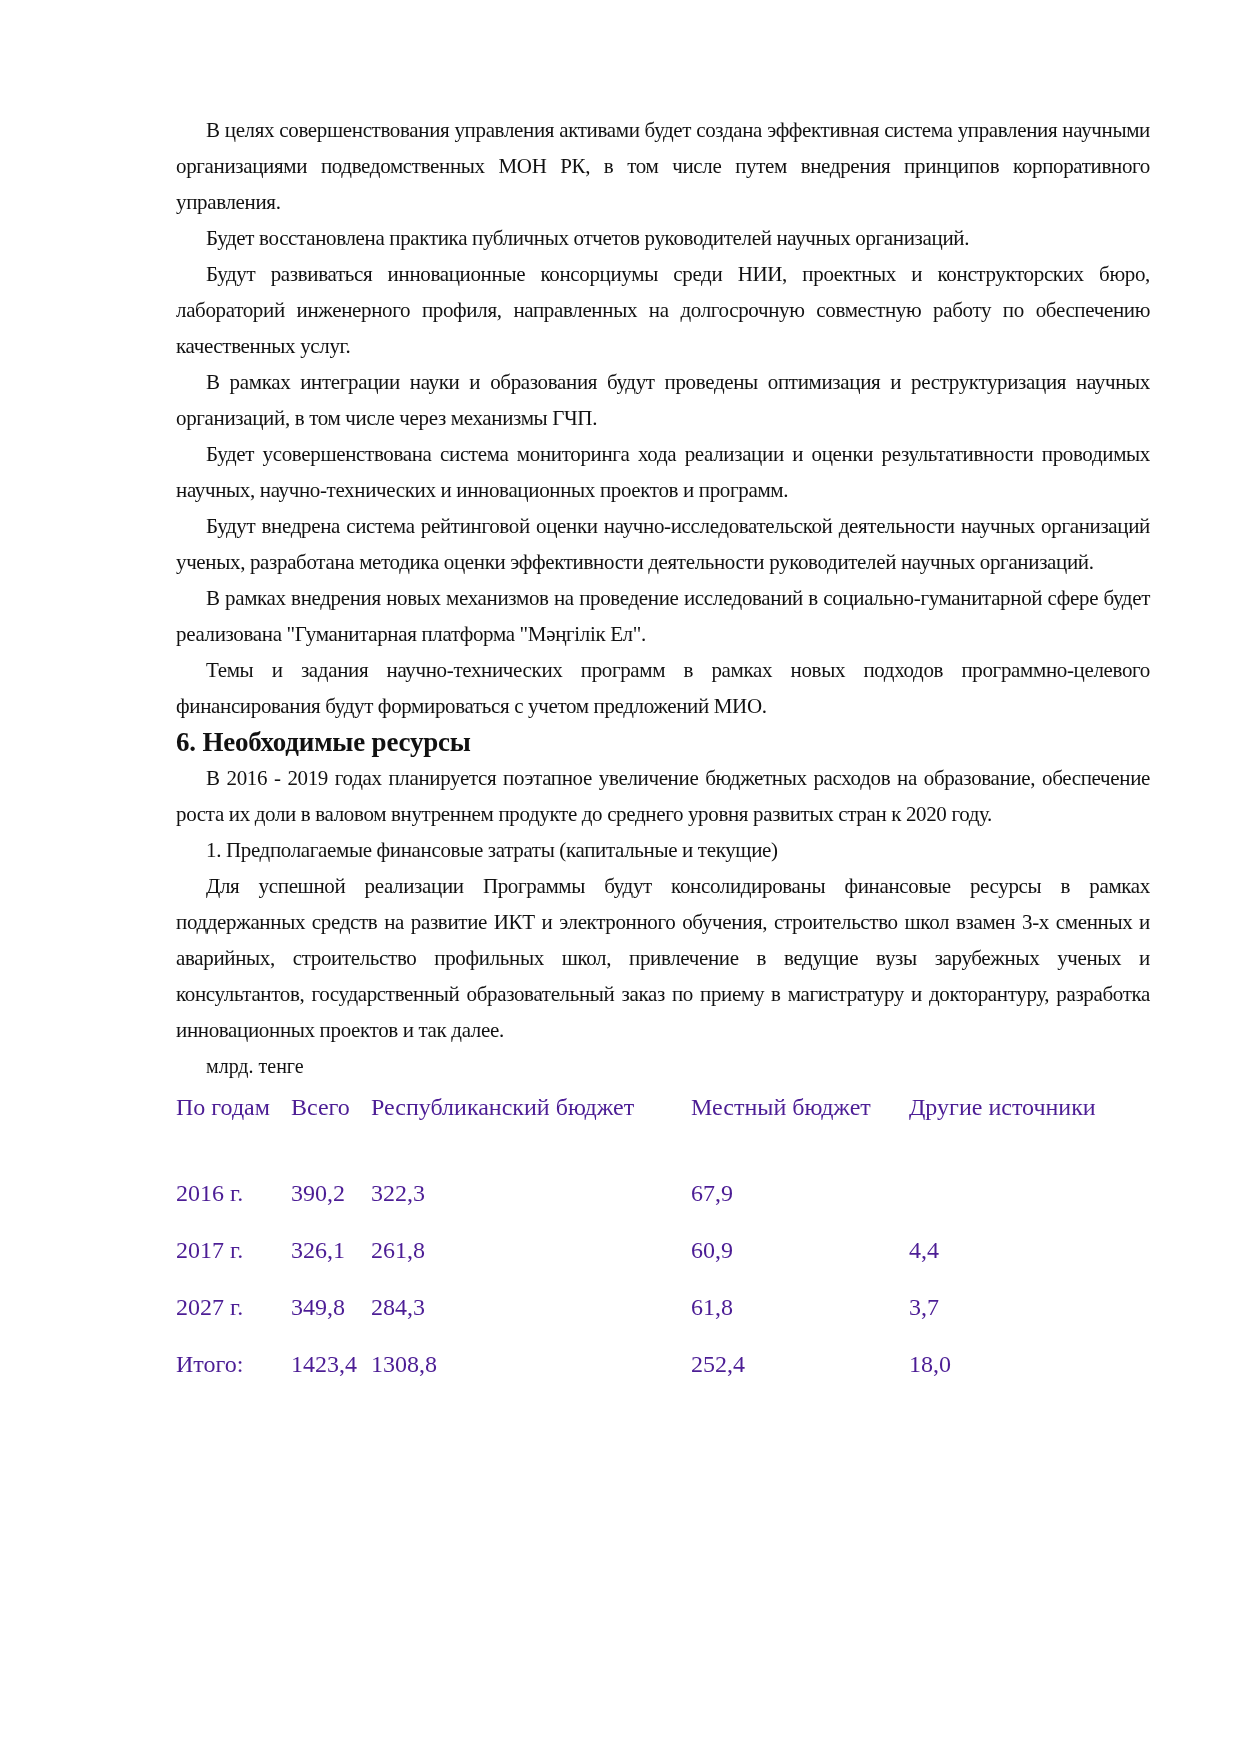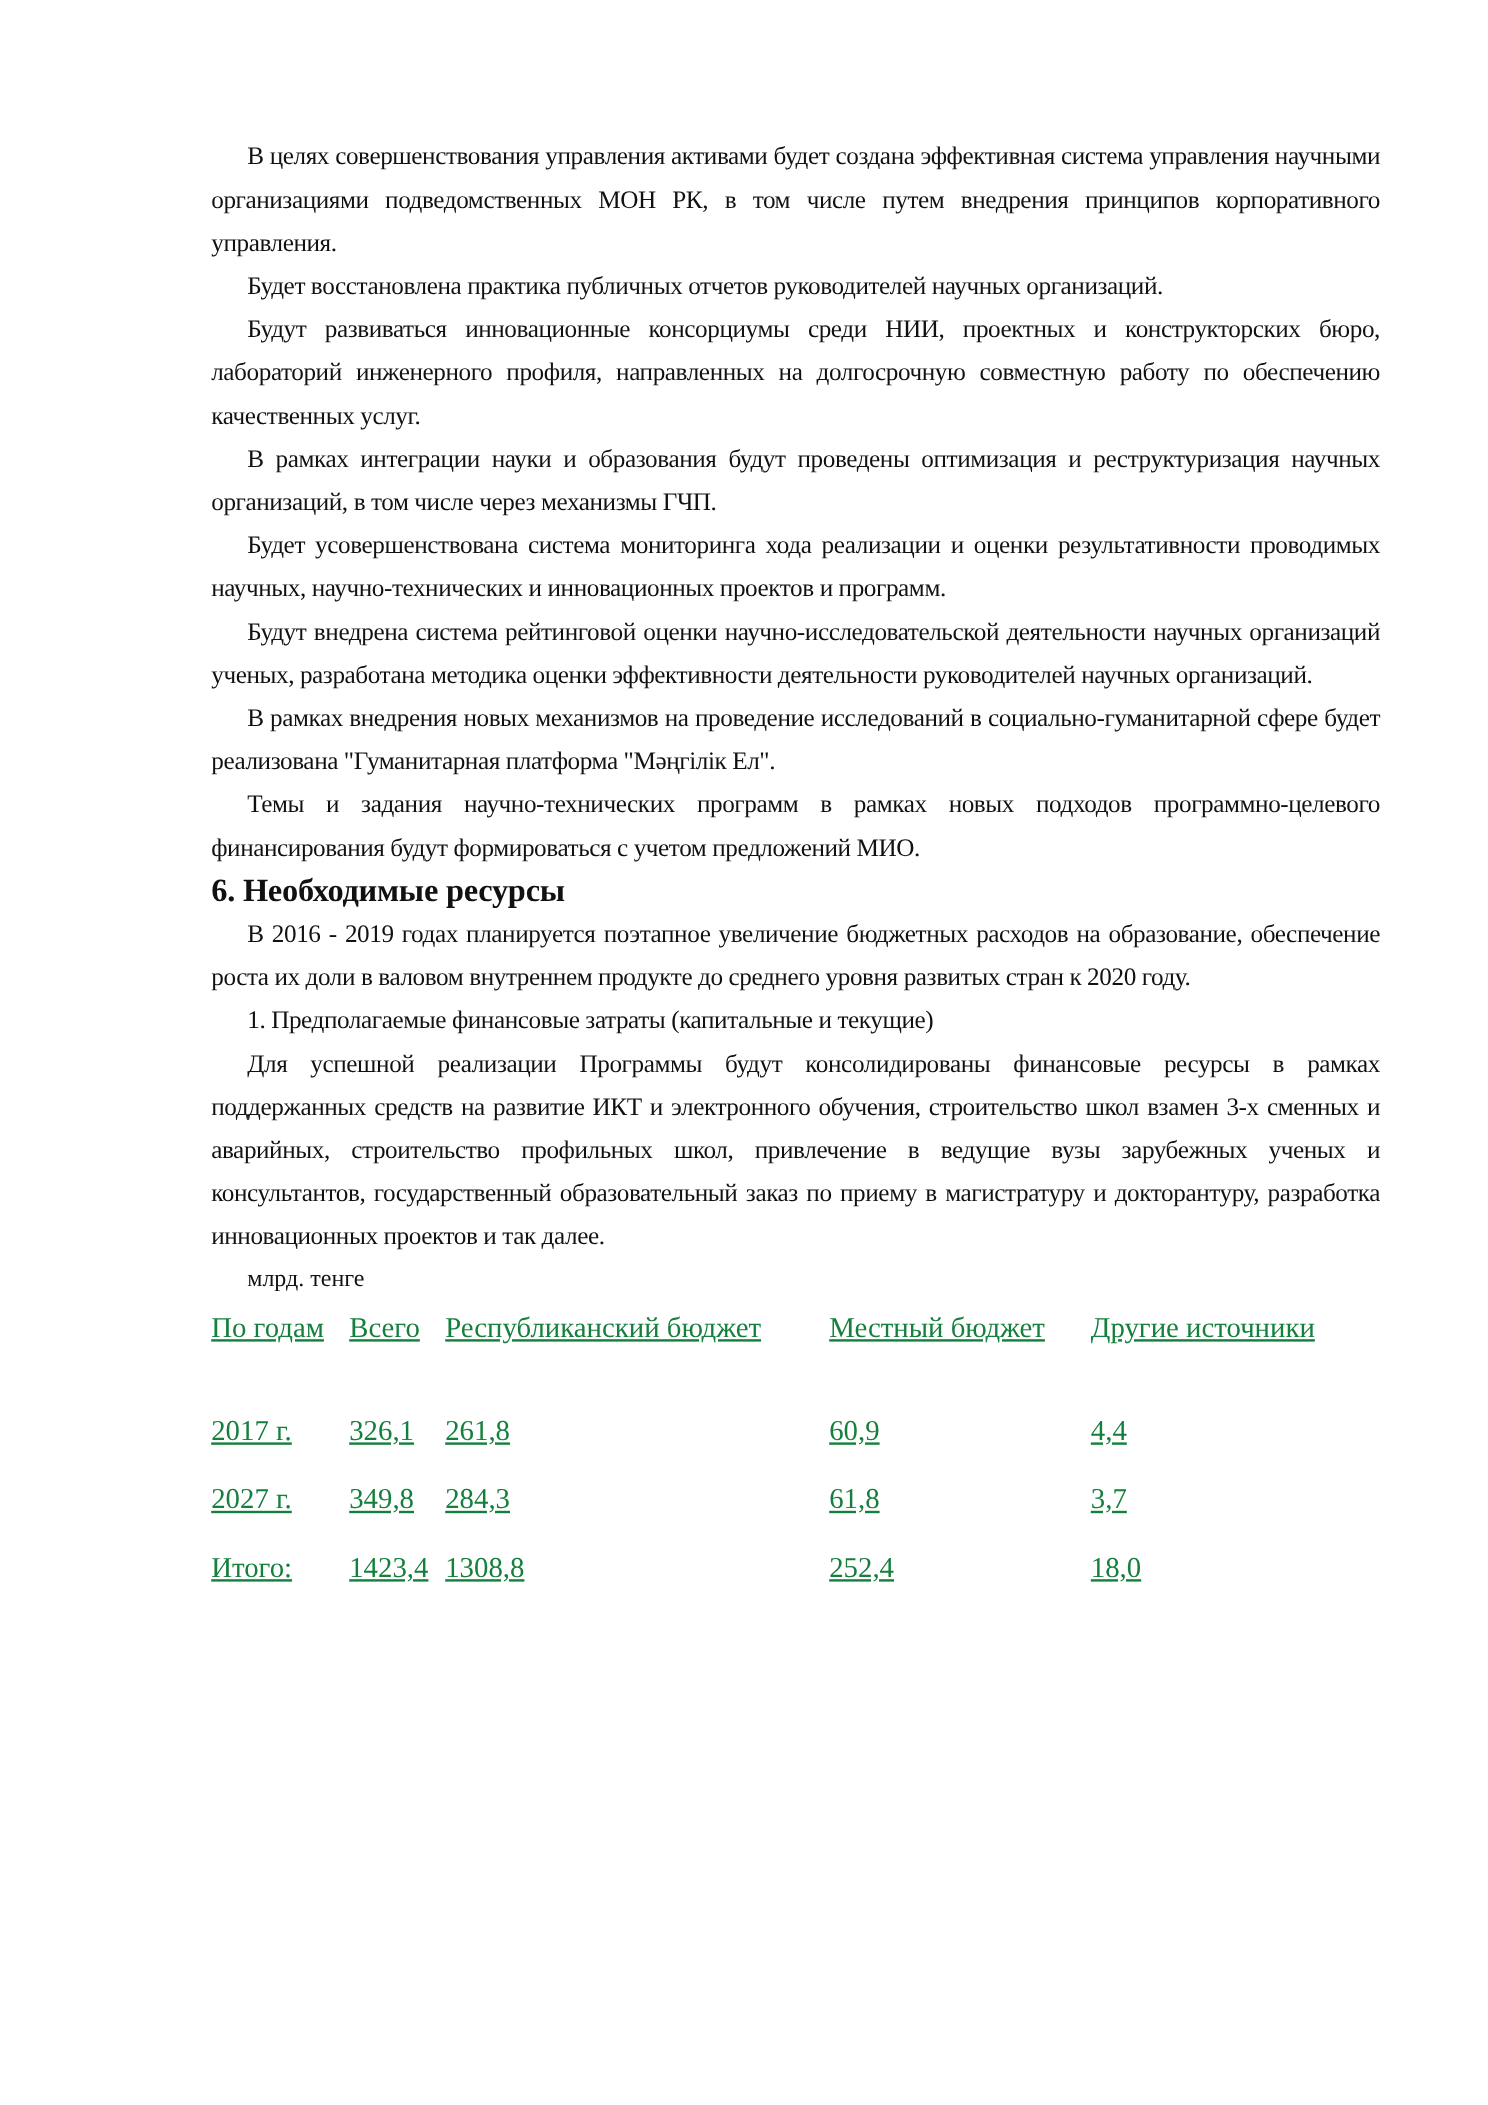--- a/index.html
+++ b/index.html
@@ -18,21 +18,21 @@
   h2.heading {
     font-family: "Liberation Serif", serif; font-weight: bold;
     font-size: 27px; line-height: 36px; margin: 0; letter-spacing: -0.2px;
   }
   .unit {
     font-family: "Liberation Serif", serif; font-size: 20px; line-height: 36px;
     margin: 0; padding-left: 30px;
   }
   table.fin {
     border-collapse: collapse; margin-top: 10px;
-    font-family: "Liberation Serif", serif; font-size: 24px; color: #15803d; text-decoration: underline;
+    font-family: "Liberation Serif", serif; font-size: 24px; color: #4c1d95;
   }
   table.fin th, table.fin td {
     font-weight: normal; text-align: left; padding: 0; vertical-align: top;
     white-space: nowrap;
   }
   table.fin thead th { height: 58px; }
   table.fin tbody td { height: 57px; }
   table.fin tbody tr:first-child td { padding-top: 0; }
   .c0 { width: 115px; }
   .c1 { width: 80px; }
@@ -69,20 +69,27 @@
         <th class="c2">Республиканский бюджет</th>
         <th class="c3">Местный бюджет</th>
         <th class="c4">Другие источники</th>
       </tr>
     </thead>
     <tbody>
       <tr class="spacer">
           <td colspan="5"></td>
         </tr>
       <tr>
+        <td>2016 г.</td>
+        <td>390,2</td>
+        <td>322,3</td>
+        <td>67,9</td>
+        <td></td>
+      </tr>
+      <tr>
         <td>2017 г.</td>
         <td>326,1</td>
         <td>261,8</td>
         <td>60,9</td>
         <td>4,4</td>
       </tr>
       <tr>
         <td>2027 г.</td>
         <td>349,8</td>
         <td>284,3</td>

